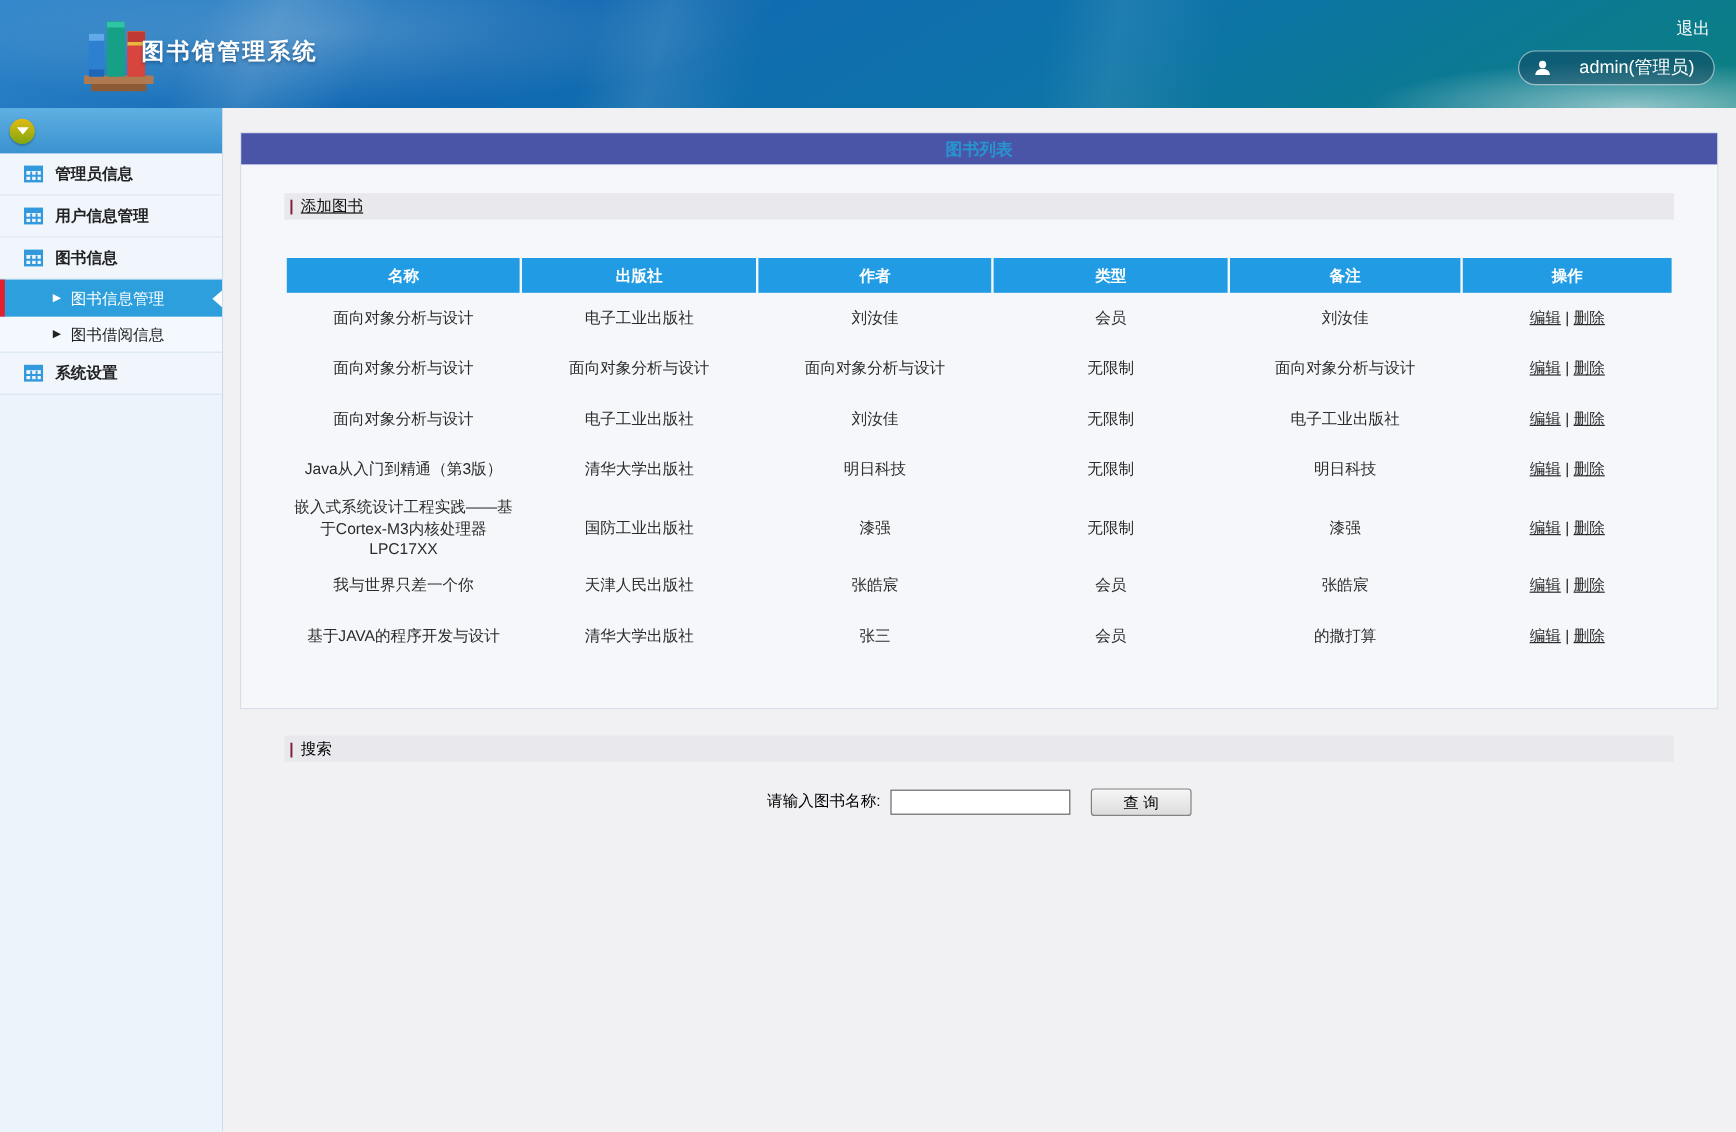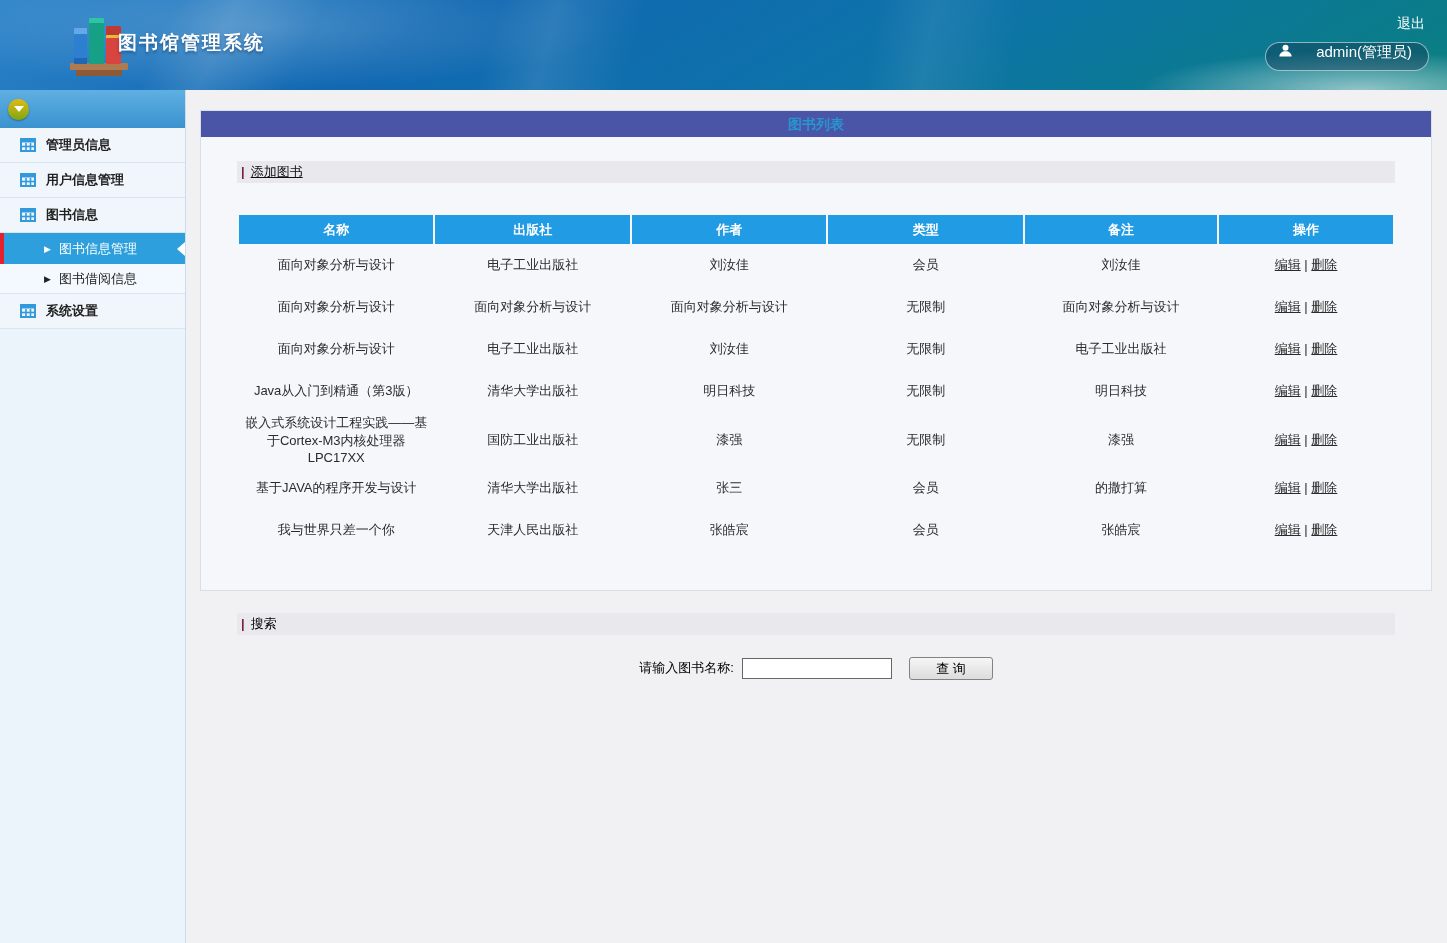--- a/index.html
+++ b/index.html
@@ -25,21 +25,21 @@
   .logo .book { position:absolute; bottom:12px; border-radius:1px; }
   .logo .book.b1 { left:4px;  width:13px; height:36px; background:#2d7fd0; box-shadow:inset 0 -6px 0 #1f66b4, inset 0 6px 0 #63a9e8; }
   .logo .book.b2 { left:19px; width:15px; height:46px; background:#16a085; box-shadow:inset 0 5px 0 #2fc4a4; }
   .logo .book.b3 { left:36px; width:15px; height:38px; background:#d8453e; box-shadow:inset 0 9px 0 #c03a34, inset 0 12px 0 #e8b93c; }
   .logo .shelf { position:absolute; bottom:6px; left:0; width:58px; height:7px; background:#b07a50; border-radius:1px; }
   .logo .shelf2 { position:absolute; bottom:0; left:6px; width:46px; height:6px; background:#8d5a38; }
   .app-title { position:absolute; left:104px; top:30px; color:#fff; font-size:19px; font-weight:bold; letter-spacing:2px; text-shadow:0 2px 3px rgba(0,40,80,.45);padding-left:14px; }
   .logout { position:absolute; right:22px; top:15px; color:#fff; font-size:14px; cursor:pointer; text-decoration:none;text-align:center; }
   .user-pill {
     position:absolute; right:18px; top:42px; height:29px;
-    display:flex; align-items:flex-start; gap:23px; padding:0 16px 0 12px;
+    display:flex; align-items:center; gap:23px; padding:0 16px 0 12px;
     background:rgba(20,50,80,.40); border:1px solid rgba(255,255,255,.55);
     border-radius:15px; color:#fff; font-size:15px; cursor:pointer;
   }
 
   
   .layout { display:flex; height:853px; }
 
   
   .sidebar { width:186px; background:#ecf4fb; border-right:1px solid #ccdcea; flex:none; }
   .side-topbar { height:38px; background:linear-gradient(#5fb0e2,#3a92cf); display:flex; align-items:center; padding-left:8px; }
@@ -257,35 +257,35 @@
               </tr>
               <tr>
                 <td>嵌入式系统设计工程实践——基于Cortex-M3内核处理器LPC17XX</td>
                 <td>国防工业出版社</td>
                 <td>漆强</td>
                 <td>无限制</td>
                 <td>漆强</td>
                 <td><a>编辑</a><span class="sep"> | </span><a>删除</a></td>
               </tr>
               <tr>
+                <td>我与世界只差一个你</td>
+                <td>天津人民出版社</td>
+                <td>张皓宸</td>
+                <td>会员</td>
+                <td>张皓宸</td>
+                <td><a>编辑</a><span class="sep"> | </span><a>删除</a></td>
+              </tr>
+              <tr>
                 <td>基于JAVA的程序开发与设计</td>
                 <td>清华大学出版社</td>
                 <td>张三</td>
                 <td>会员</td>
                 <td>的撒打算</td>
                 <td><a>编辑</a><span class="sep"> | </span><a>删除</a></td>
               </tr>
-              <tr>
-                <td>我与世界只差一个你</td>
-                <td>天津人民出版社</td>
-                <td>张皓宸</td>
-                <td>会员</td>
-                <td>张皓宸</td>
-                <td><a>编辑</a><span class="sep"> | </span><a>删除</a></td>
-              </tr>
             </tbody>
         </table>
 
         <div class="strip search-strip">
           <span class="bar">|</span>
           <span>搜索</span>
         </div>
 
         <div class="search-row">
           <label>请输入图书名称:</label>

